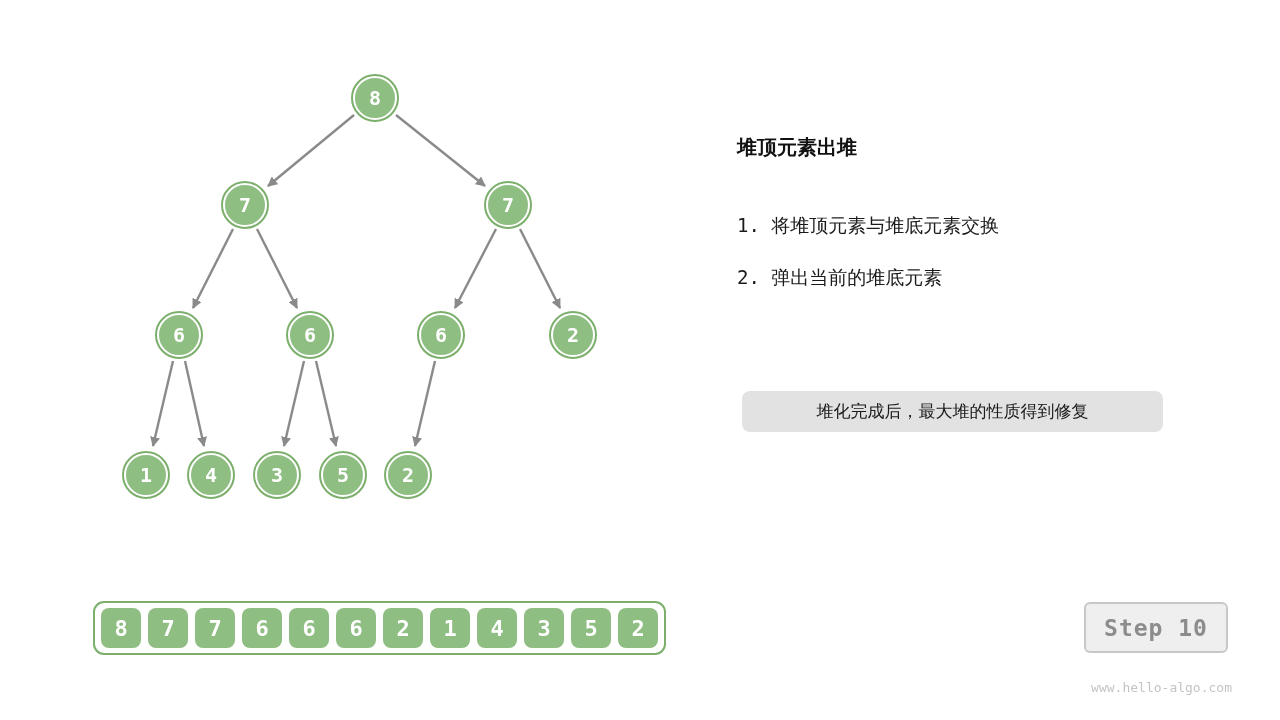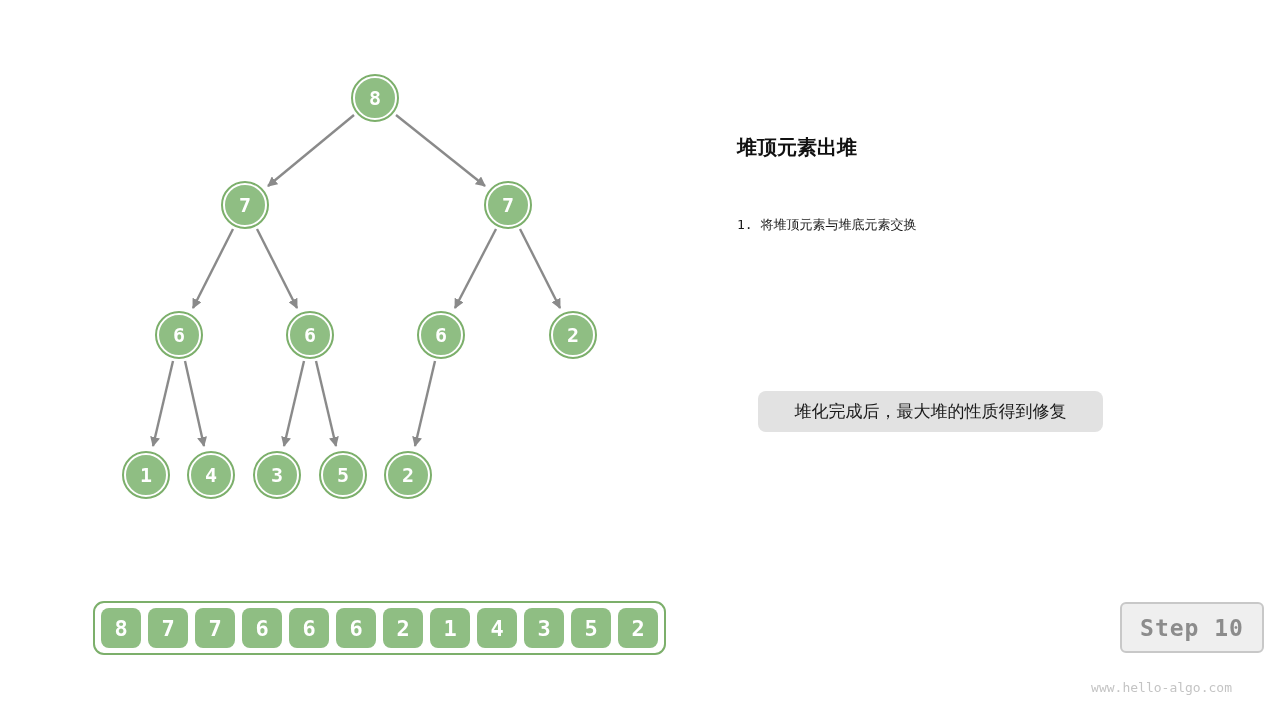--- a/index.html
+++ b/index.html
@@ -35,27 +35,27 @@
   
   .panel-title {
     position: absolute; left: 737px; top: 134px;
     font-size: 20px; font-weight: bold; color: #111111;
   }
   .step-list {
     position: absolute; left: 737px; top: 212px;
     display: flex; flex-direction: column; gap: 26px;
   }
   .step-item {
-    font-size: 13px; line-height: 26px; color: #1a1a1a;
+    font-size: 19px; line-height: 26px; color: #1a1a1a;
     font-family: "DejaVu Sans Mono", "DejaVu Sans", "Liberation Sans", sans-serif;
     white-space: nowrap;
   }
   .note-box {
-    position: absolute; left: 758px; top: 391px;
-    width: 345px; height: 41px;
+    position: absolute; left: 742px; top: 391px;
+    width: 421px; height: 41px;
     box-sizing: border-box;
     background: #E2E2E2;
     border-radius: 8px;
     display: flex; align-items: center; justify-content: center;
     font-size: 17px; color: #1a1a1a;
     white-space: nowrap;
   }
 
   
   .array-box {
@@ -82,21 +82,20 @@
     position: absolute; left: 1084px; top: 602px;
     width: 144px; height: 51px;
     box-sizing: border-box;
     background: #EFEFEF;
     border: 2px solid #C8C8C8;
     border-radius: 6px;
     display: flex; align-items: center; justify-content: center;
     font-family: "DejaVu Sans Mono", "Liberation Mono", monospace;
     font-size: 23px; font-weight: bold; color: #8C8C8C;
     letter-spacing: 1px;
-    margin-left: 36px;
   }
   .watermark {
     position: absolute; right: 48px; top: 680px;
     font-family: "DejaVu Sans Mono", "Liberation Mono", monospace;
     font-size: 13px; color: #C4C4C4;
   }
 </style>
 </head>
 <body>
 
@@ -133,20 +132,21 @@
     <div class="node" style="left:189px;top:453px">4</div>
     <div class="node" style="left:255px;top:453px">3</div>
     <div class="node" style="left:321px;top:453px">5</div>
     <div class="node" style="left:386px;top:453px">2</div>
   </div>
 
   <div class="panel-title">堆顶元素出堆</div>
 
   <div class="step-list">
     <div class="step-item">1. 将堆顶元素与堆底元素交换</div>
+    <div class="step-item">2. 弹出当前的堆底元素</div>
   </div>
 
   <div class="note-box">堆化完成后，最大堆的性质得到修复</div>
 
   <div class="array-box">
     <div class="cell">8</div>
     <div class="cell">7</div>
     <div class="cell">7</div>
     <div class="cell">6</div>
     <div class="cell">6</div>

